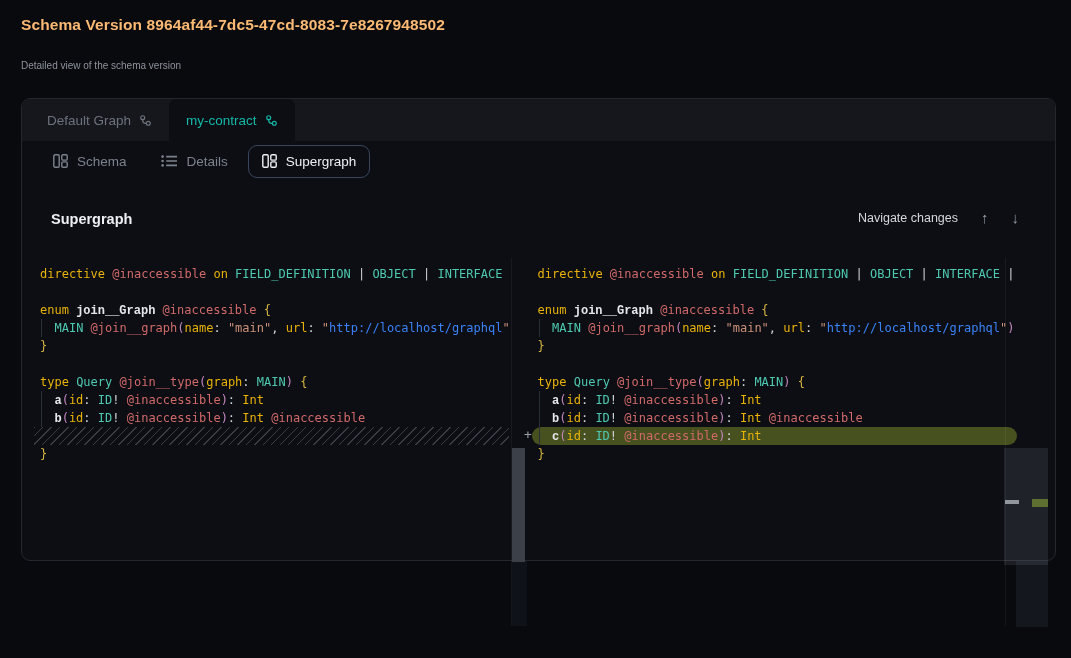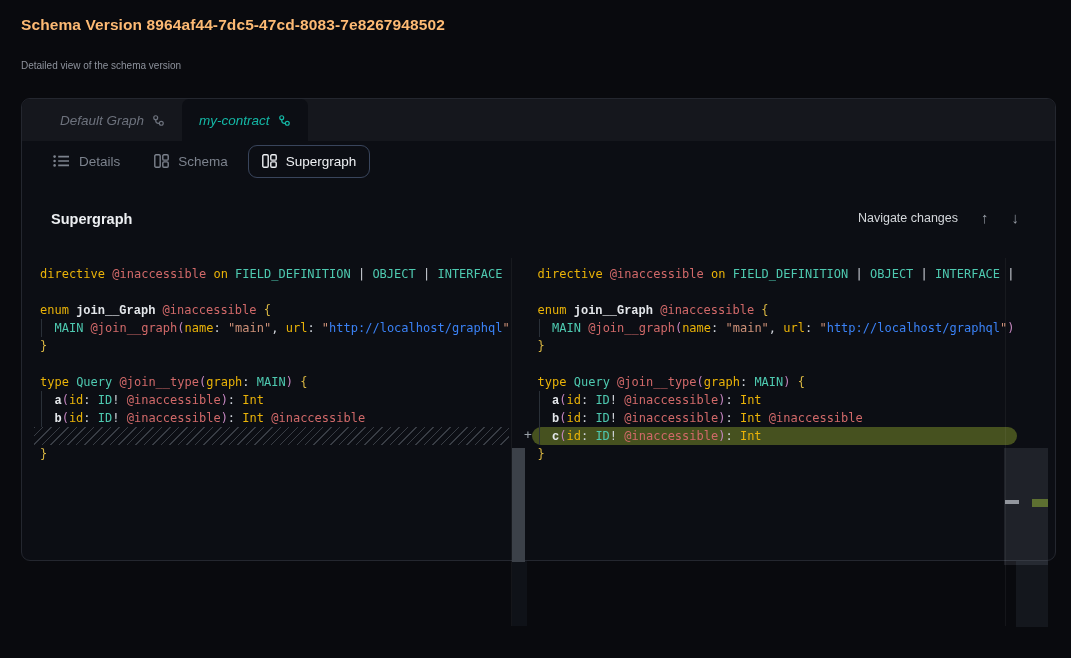--- a/index.html
+++ b/index.html
@@ -7,21 +7,21 @@
         font-family:"Liberation Sans",sans-serif;}
 
   .page-title{position:absolute;left:21px;top:16px;font-size:15.5px;font-weight:700;
               color:#fdba74;letter-spacing:.1px;}
   .page-subtitle{position:absolute;left:21px;top:44px;font-size:10px;color:#8d929c;margin-top:16px;}
 
   .card{position:absolute;left:21px;top:98px;width:1035px;height:463px;
         border:1px solid #24272f;border-radius:9px;background:#0c0e14;box-sizing:border-box;}
 
   .tabstrip{position:absolute;left:0;top:0;right:0;height:42px;background:#15171d;
-            border-radius:8px 8px 0 0;display:flex;align-items:stretch;padding-left:21px;font-style:italic;}
+            border-radius:8px 8px 0 0;display:flex;align-items:stretch;padding-left:8px;}
   .tab{display:flex;align-items:center;gap:8px;padding:0 17px;font-size:13.5px;
        color:#6d727d;cursor:default;}
   .tab.active{background:#0c0e14;border-radius:7px 7px 0 0;color:#14b8a6;}
   .ticon{display:flex;align-items:center;}
   .ticon svg{display:block;}
 
   .subtabs{position:absolute;left:0;top:42px;right:0;height:40px;display:flex;
            align-items:center;gap:6px;padding-left:17px;}
   .subtab{display:flex;align-items:center;gap:9px;padding:8px 13px;font-size:13.5px;
           color:#7c828d;border:1px solid transparent;border-radius:9px;}
@@ -98,38 +98,38 @@
               <circle cx="4" cy="4" r="2.1" fill="none" stroke="currentColor" stroke-width="1.3"></circle>
               <circle cx="10" cy="10" r="2.1" fill="none" stroke="currentColor" stroke-width="1.3"></circle>
               <path d="M4 6.3 V7 a3 3 0 0 0 3 3 h0.6" fill="none" stroke="currentColor" stroke-width="1.3"></path>
             </svg>
           </span>
         </div>
       </div>
     <div class="subtabs" id="subtabs">
         <div class="subtab">
           <span class="ticon">
+            <svg width="15" height="14" viewBox="0 0 15 14">
+              <rect x="0.8" y="0.8" width="5.4" height="12.4" rx="1.2" fill="none" stroke="currentColor" stroke-width="1.4"></rect>
+              <rect x="8.8" y="0.8" width="5.4" height="5.3" rx="1.2" fill="none" stroke="currentColor" stroke-width="1.4"></rect>
+              <rect x="8.8" y="7.9" width="5.4" height="5.3" rx="1.2" fill="none" stroke="currentColor" stroke-width="1.4"></rect>
+            </svg>
+          </span>
+          <span>Schema</span>
+        </div>
+        <div class="subtab">
+          <span class="ticon">
             <svg width="17" height="14" viewBox="0 0 17 14">
               <circle cx="1.6" cy="2.6" r="1.3" fill="currentColor"></circle>
               <circle cx="1.6" cy="7" r="1.3" fill="currentColor"></circle>
               <circle cx="1.6" cy="11.4" r="1.3" fill="currentColor"></circle>
               <path d="M5.2 2.6 H16 M5.2 7 H16 M5.2 11.4 H16" stroke="currentColor" stroke-width="1.7"></path>
             </svg>
           </span>
           <span>Details</span>
-        </div>
-        <div class="subtab">
-          <span class="ticon">
-            <svg width="15" height="14" viewBox="0 0 15 14">
-              <rect x="0.8" y="0.8" width="5.4" height="12.4" rx="1.2" fill="none" stroke="currentColor" stroke-width="1.4"></rect>
-              <rect x="8.8" y="0.8" width="5.4" height="5.3" rx="1.2" fill="none" stroke="currentColor" stroke-width="1.4"></rect>
-              <rect x="8.8" y="7.9" width="5.4" height="5.3" rx="1.2" fill="none" stroke="currentColor" stroke-width="1.4"></rect>
-            </svg>
-          </span>
-          <span>Schema</span>
         </div>
         <div class="subtab active">
           <span class="ticon">
             <svg width="15" height="14" viewBox="0 0 15 14">
               <rect x="0.8" y="0.8" width="5.4" height="12.4" rx="1.2" fill="none" stroke="currentColor" stroke-width="1.4"></rect>
               <rect x="8.8" y="0.8" width="5.4" height="5.3" rx="1.2" fill="none" stroke="currentColor" stroke-width="1.4"></rect>
               <rect x="8.8" y="7.9" width="5.4" height="5.3" rx="1.2" fill="none" stroke="currentColor" stroke-width="1.4"></rect>
             </svg>
           </span>
           <span>Supergraph</span>

